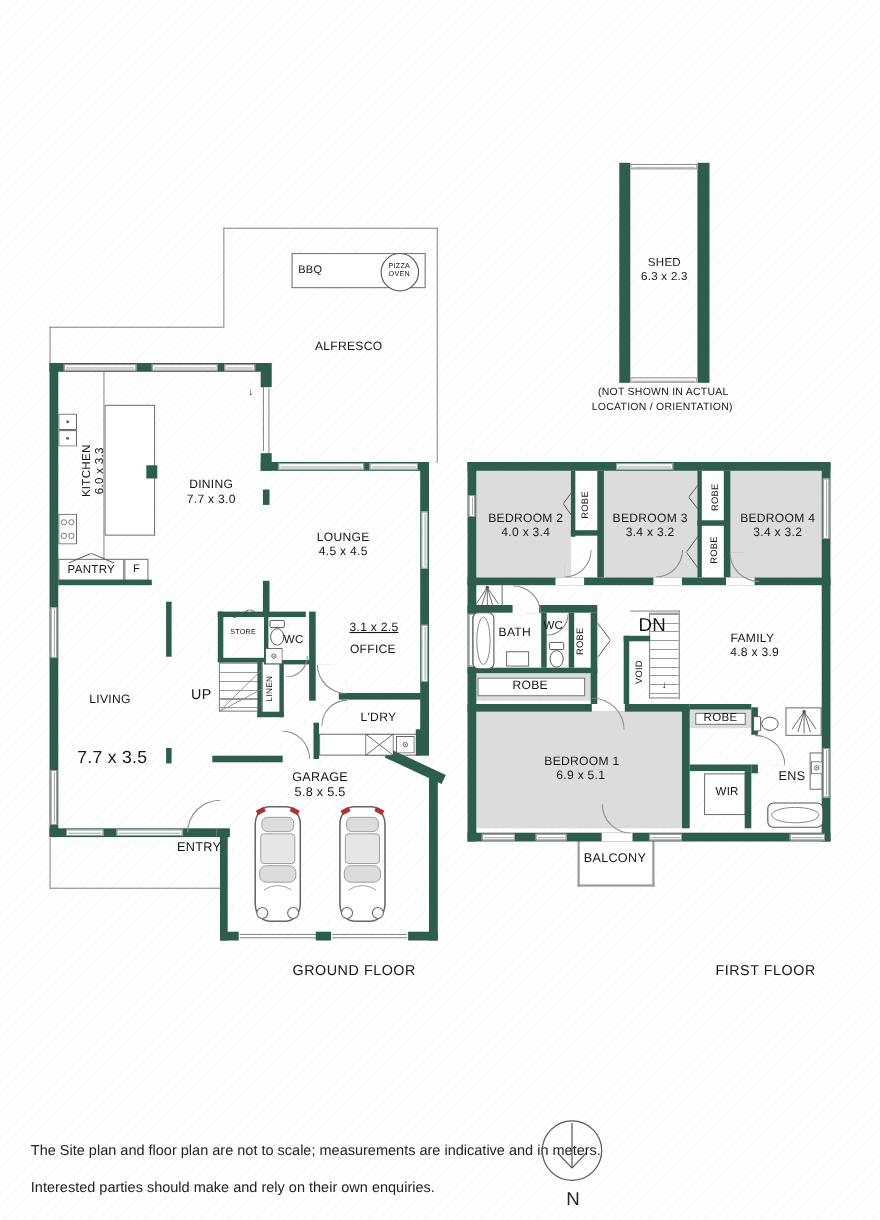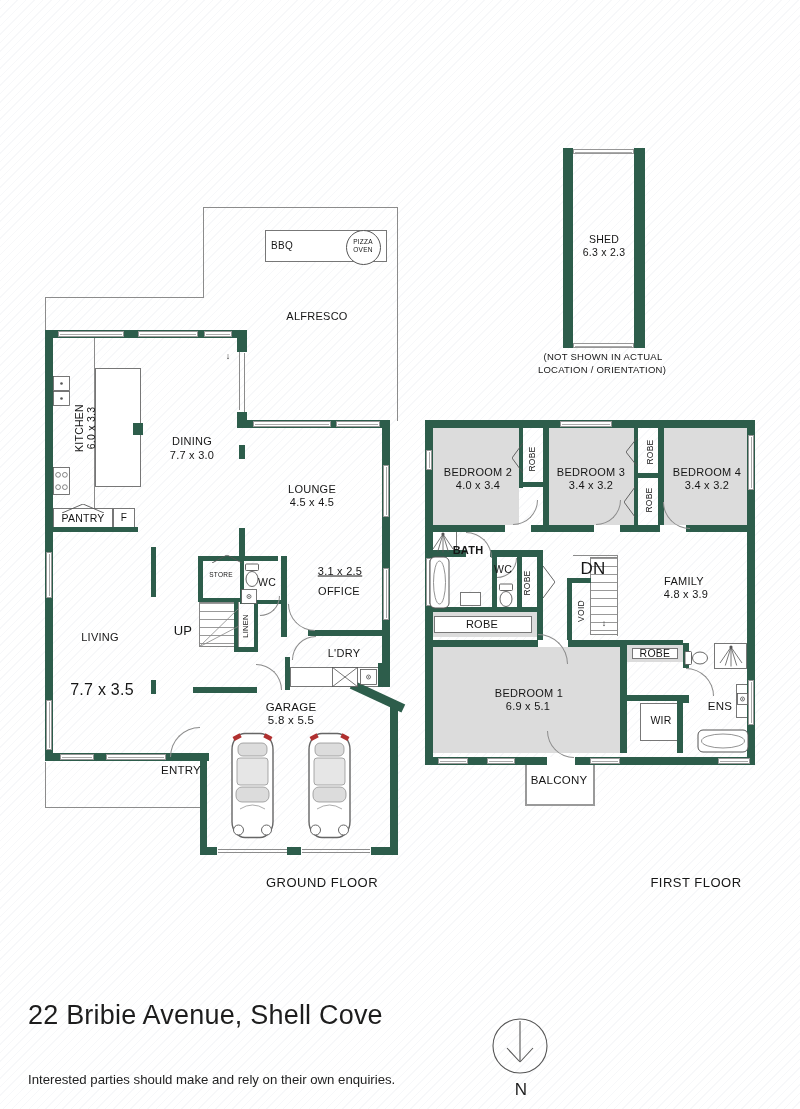--- a/index.html
+++ b/index.html
@@ -24,21 +24,21 @@
   .fx{position:absolute;}
   .title{position:absolute;font-size:27px;color:#1d1d1d;letter-spacing:.2px;}
   .disc{position:absolute;font-size:13.2px;line-height:17px;color:#222;}
   .floorlbl{position:absolute;transform:translate(-50%,-50%);font-size:13px;letter-spacing:.5px;color:#161616;white-space:nowrap;}
   .nlbl{position:absolute;transform:translate(-50%,-50%);font-size:17px;color:#222;}
 </style>
 </head>
 <body>
 
 <div class="canvas" id="plan-root">
-  <div class="title" style="left:28px;top:1000px;">22 Bribie Avenue, Shell Cove</div>
+  <div class="disc" style="left:28px;top:1037px;">The Site plan and floor plan are not to scale; measurements are indicative and in meters.</div>
   <div class="disc" style="left:28px;top:1071px;">Interested parties should make and rely on their own enquiries.</div>
   <div class="floorlbl" style="left:322px;top:882px;">GROUND FLOOR</div>
   <div class="floorlbl" style="left:696px;top:882px;">FIRST FLOOR</div>
   <div class="fx" style="left:490px;top:1016px;width:60px;height:60px;">
     <svg width="60" height="60" viewBox="0 0 60 60">
       <circle cx="30" cy="30" r="27" fill="none" stroke="#555" stroke-width="1.1"></circle>
       <line x1="30" y1="5" x2="30" y2="45" stroke="#555" stroke-width="1.1"></line>
       <line x1="30" y1="46" x2="17" y2="32" stroke="#555" stroke-width="1.1"></line>
       <line x1="30" y1="46" x2="43" y2="32" stroke="#555" stroke-width="1.1"></line>
     </svg>
@@ -324,21 +324,21 @@
     <div class="abs lbl" style="left: 228px; top: 356px; font-size: 9px; transform: translate(-50%, -50%);">↓</div>
     <div class="abs lbl" style="left: 478px; top: 472px; font-size: 11px; transform: translate(-50%, -50%);">BEDROOM 2</div>
     <div class="abs lbl" style="left: 478px; top: 485px; font-size: 11px; transform: translate(-50%, -50%);">4.0 x 3.4</div>
     <div class="abs lbl" style="left: 532px; top: 459px; font-size: 8.5px; transform: translate(-50%, -50%) rotate(-90deg);">ROBE</div>
     <div class="abs lbl" style="left: 591px; top: 472px; font-size: 11px; transform: translate(-50%, -50%);">BEDROOM 3</div>
     <div class="abs lbl" style="left: 591px; top: 485px; font-size: 11px; transform: translate(-50%, -50%);">3.4 x 3.2</div>
     <div class="abs lbl" style="left: 650px; top: 452px; font-size: 8.5px; transform: translate(-50%, -50%) rotate(-90deg);">ROBE</div>
     <div class="abs lbl" style="left: 649px; top: 500px; font-size: 8.5px; transform: translate(-50%, -50%) rotate(-90deg);">ROBE</div>
     <div class="abs lbl" style="left: 707px; top: 472px; font-size: 11px; transform: translate(-50%, -50%);">BEDROOM 4</div>
     <div class="abs lbl" style="left: 707px; top: 485px; font-size: 11px; transform: translate(-50%, -50%);">3.4 x 3.2</div>
-    <div class="abs lbl" style="left: 468px; top: 550px; font-size: 11px; transform: translate(-50%, -50%); font-weight: bold;">BATH</div>
+    <div class="abs lbl" style="left: 468px; top: 576px; font-size: 11px; transform: translate(-50%, -50%);">BATH</div>
     <div class="abs lbl" style="left: 503px; top: 569px; font-size: 10.5px; transform: translate(-50%, -50%);">WC</div>
     <div class="abs lbl" style="left: 527px; top: 583px; font-size: 8.5px; transform: translate(-50%, -50%) rotate(-90deg);">ROBE</div>
     <div class="abs lbl" style="left: 593px; top: 569px; font-size: 17px; transform: translate(-50%, -50%);">DN</div>
     <div class="abs lbl" style="left: 581px; top: 611px; font-size: 8.5px; transform: translate(-50%, -50%) rotate(-90deg);">VOID</div>
     <div class="abs lbl" style="left: 604px; top: 623px; font-size: 9px; transform: translate(-50%, -50%);">↓</div>
     <div class="abs lbl" style="left: 684px; top: 581px; font-size: 11px; transform: translate(-50%, -50%);">FAMILY</div>
     <div class="abs lbl" style="left: 686px; top: 594px; font-size: 11px; transform: translate(-50%, -50%);">4.8 x 3.9</div>
     <div class="abs lbl" style="left: 482px; top: 624px; font-size: 11px; transform: translate(-50%, -50%);">ROBE</div>
     <div class="abs lbl" style="left: 529px; top: 693px; font-size: 11px; transform: translate(-50%, -50%);">BEDROOM 1</div>
     <div class="abs lbl" style="left: 528px; top: 706px; font-size: 11px; transform: translate(-50%, -50%);">6.9 x 5.1</div>

